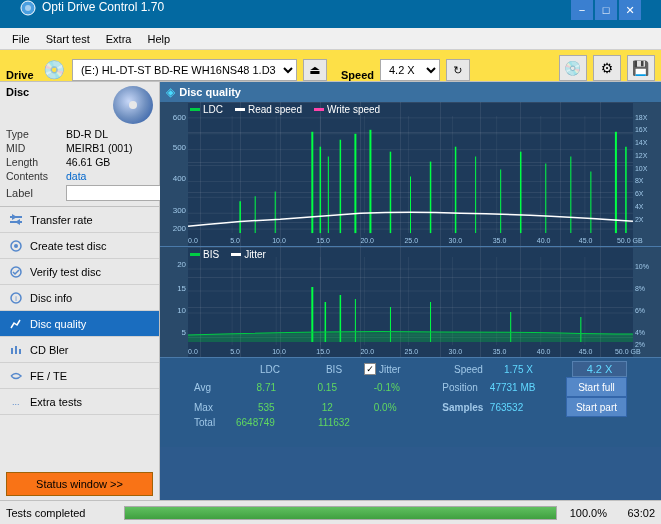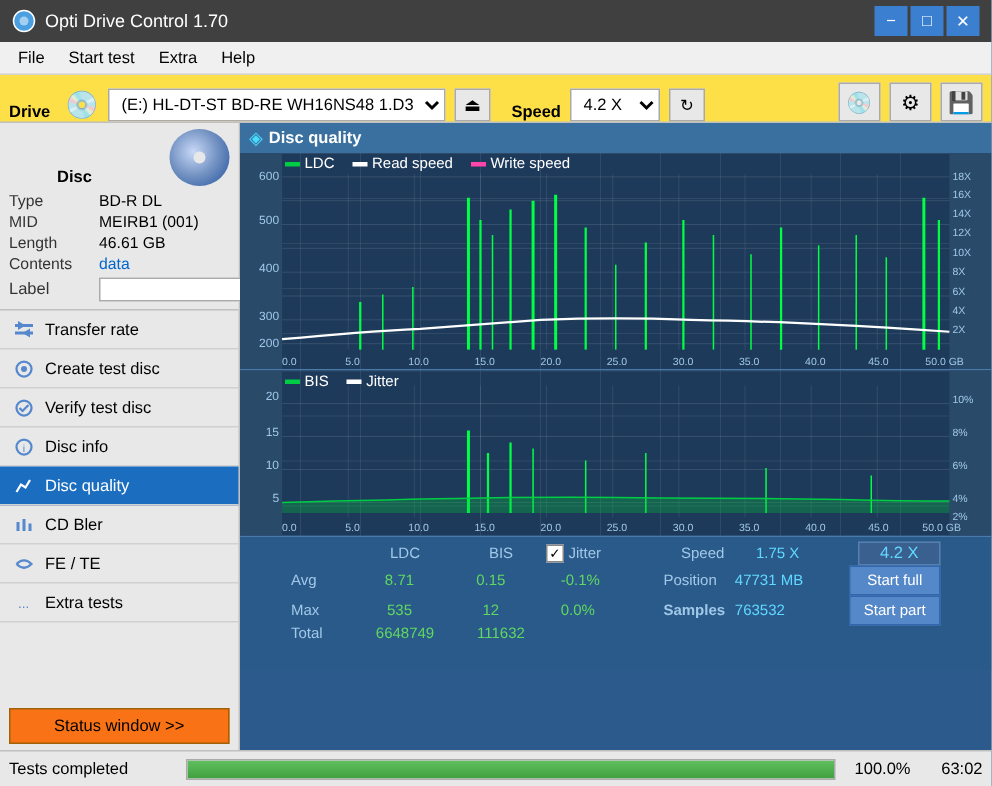--- a/index.html
+++ b/index.html
@@ -1,25 +1,24 @@
 <!DOCTYPE html>
 <html><head>
   <meta charset="utf-8">
   <style>
     * { margin: 0; padding: 0; box-sizing: border-box; }
     body { width: 661px; height: 524px; overflow: hidden; font-family: 'Segoe UI', Tahoma, Arial, sans-serif; font-size: 11px; background: #f0f0f0; }
 
     
     .title-bar {
-      background: #404040;
+      background: #0369a1;
       color: white;
       height: 28px;
       display: flex;
-      align-items: center;
-      padding: 0 8px;
+      padding: 0 20px;
       user-select: none;
     }
     .title-bar-icon { width: 16px; height: 16px; margin-right: 6px; }
     .title-text { flex: 1; font-size: 12px; }
     .title-controls { display: flex; gap: 2px; }
     .title-btn {
       width: 22px; height: 20px;
       background: #3a7fd0;
       border: none;
       color: white;
@@ -106,23 +105,22 @@
     }
 
     
     .disc-section {
       background: #e8e8e8;
       padding: 4px 6px;
       border-bottom: 1px solid #c0c0c0;
     }
     .disc-header {
       display: flex;
-      align-items: flex-end;
+      align-items: flex-start;
       margin-bottom: 4px;
-      margin-left: 32px;
     }
     .disc-title { font-weight: bold; font-size: 11px; flex: 1; }
     .disc-icon {
       width: 40px; height: 38px;
       border-radius: 50%;
       background: radial-gradient(circle at 40% 40%, #c8d8f8, #7090c0, #2050a0);
       margin-left: 4px;
       position: relative;
       flex-shrink: 0;
     }
@@ -662,21 +660,21 @@
         <div style="width:60px; color:#60d860; text-align:center;">12</div>
         <div style="width:90px; color:#60d860; padding-left:18px;">0.0%</div>
         <div style="width:50px; color:#a0c8e8;font-weight:bold;">Samples</div>
         <div style="width:80px; color:#60d8ff;">763532</div>
         <div style="flex:1;"></div>
         <button class="start-part-btn">Start part</button>
       </div>
 
       <div style="display:flex; align-items:center; padding: 0 30px; gap:0; color:white; font-size:10px;">
         <div style="width:42px; color:#a0c8e8;">Total</div>
-        <div style="width:68px; color:#60d860; text-align:center;">6648749</div>
+        <div style="width:68px; color:#60d860; text-align:left;">6648749</div>
         <div style="width:60px; color:#60d860; text-align:center;">111632</div>
         <div style="width:90px; color:#60d860; padding-left:18px;"></div>
       </div>
     </div>
 
   </div>
 </div>
 
 <div class="bottom-status">
   <span style="font-size:11px; width:110px;">Tests completed</span>

